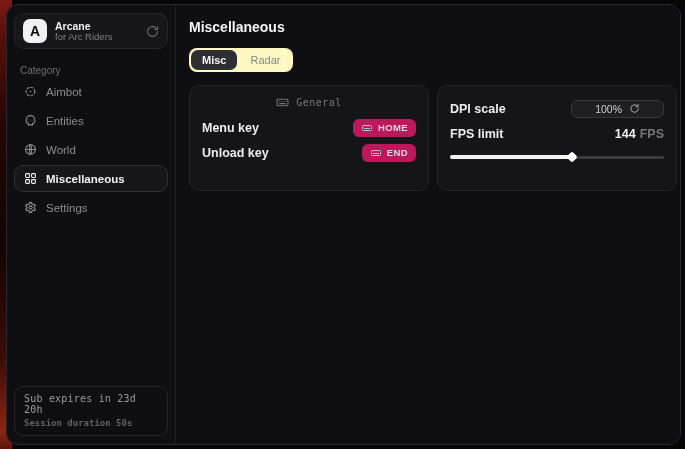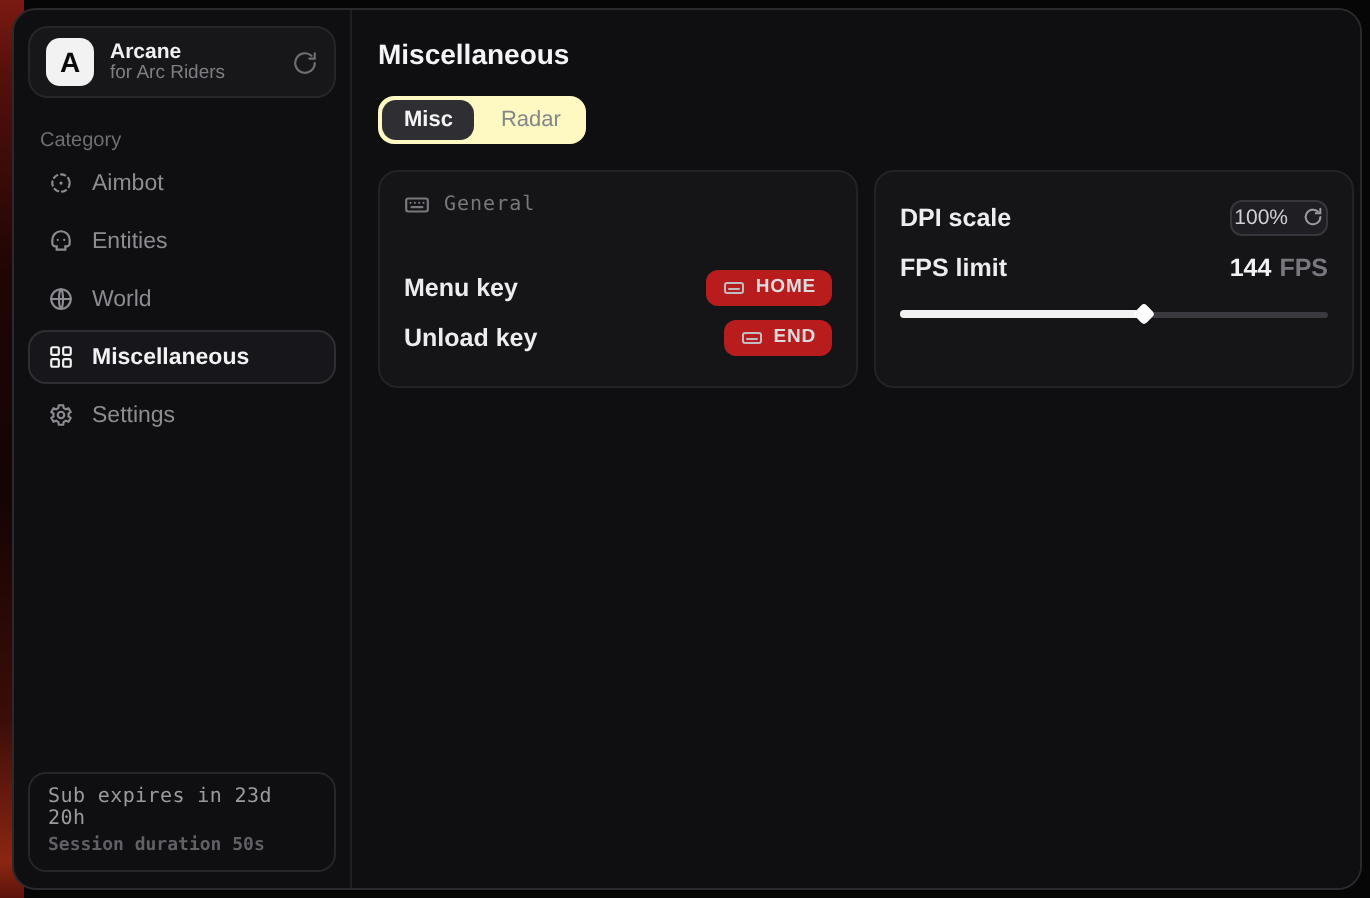--- a/index.html
+++ b/index.html
@@ -85,48 +85,49 @@
   .panels { display:flex; gap:8px; margin-top:13px; }
   .panel {
     width:240px; min-height:106px;
     background:#151518; border:1px solid #232327;
     border-radius:10px; padding:10px 12px 12px;
   }
   .panel-head {
     display:flex; align-items:center; gap:7px;
     color:#77777d; font-family:"DejaVu Sans Mono", monospace;
     font-size:10px; letter-spacing:0.5px;
-    margin-bottom:22px;
+    margin-bottom:6px;
+    justify-content:center;
   }
   .row {
     display:flex; align-items:center; justify-content:space-between;
     height:25px;
   }
   .row-label { font-size:12.5px; font-weight:600; color:#ededf0; }
   .row-label.dim { color:#808086; font-weight:600; }
   .keybtn {
     display:inline-flex; align-items:center; gap:5px;
-    background:#b91c1c; border-radius:6px;
+    background:#be185d; border-radius:6px;
     padding:3px 8px; font-size:9.5px; font-weight:bold;
     color:#dcdcdf; letter-spacing:0.4px; cursor:pointer;
   }
   .keybtn .ico { display:flex; color:#bdbdc2; }
   .cross-controls { display:flex; align-items:center; gap:8px; }
   .gear-small { color:#7e7e84; display:flex; cursor:pointer; }
   .swatch {
     width:13px; height:13px; border-radius:4px; background:#f4f4f4; cursor:pointer;
   }
   .checkbox {
     width:15px; height:15px; border-radius:5px;
     border:1.5px solid #4c4c52; cursor:pointer;
   }
   .dpi-box {
     display:inline-flex; align-items:center; gap:7px;
     background:#1e1e23; border:1px solid #36363c;
-    border-radius:6px; padding:2px 1px;
+    border-radius:6px; padding:2px 23px;
     font-size:10.5px; color:#cfcfd4; cursor:pointer;
   }
   .dpi-box .ico { display:flex; color:#9a9aa0; }
   .fps-value { font-size:12.5px; font-weight:bold;text-align:right; }
   .fps-value .num { color:#f2f2f4; }
   .fps-value .unit { color:#77777d; margin-left:4px; }
   .slider { position:relative; height:14px; margin-top:4px; cursor:pointer; }
   .slider-track {
     position:absolute; left:0; right:0; top:6px; height:3px;
     background:#3a3a40; border-radius:2px;

